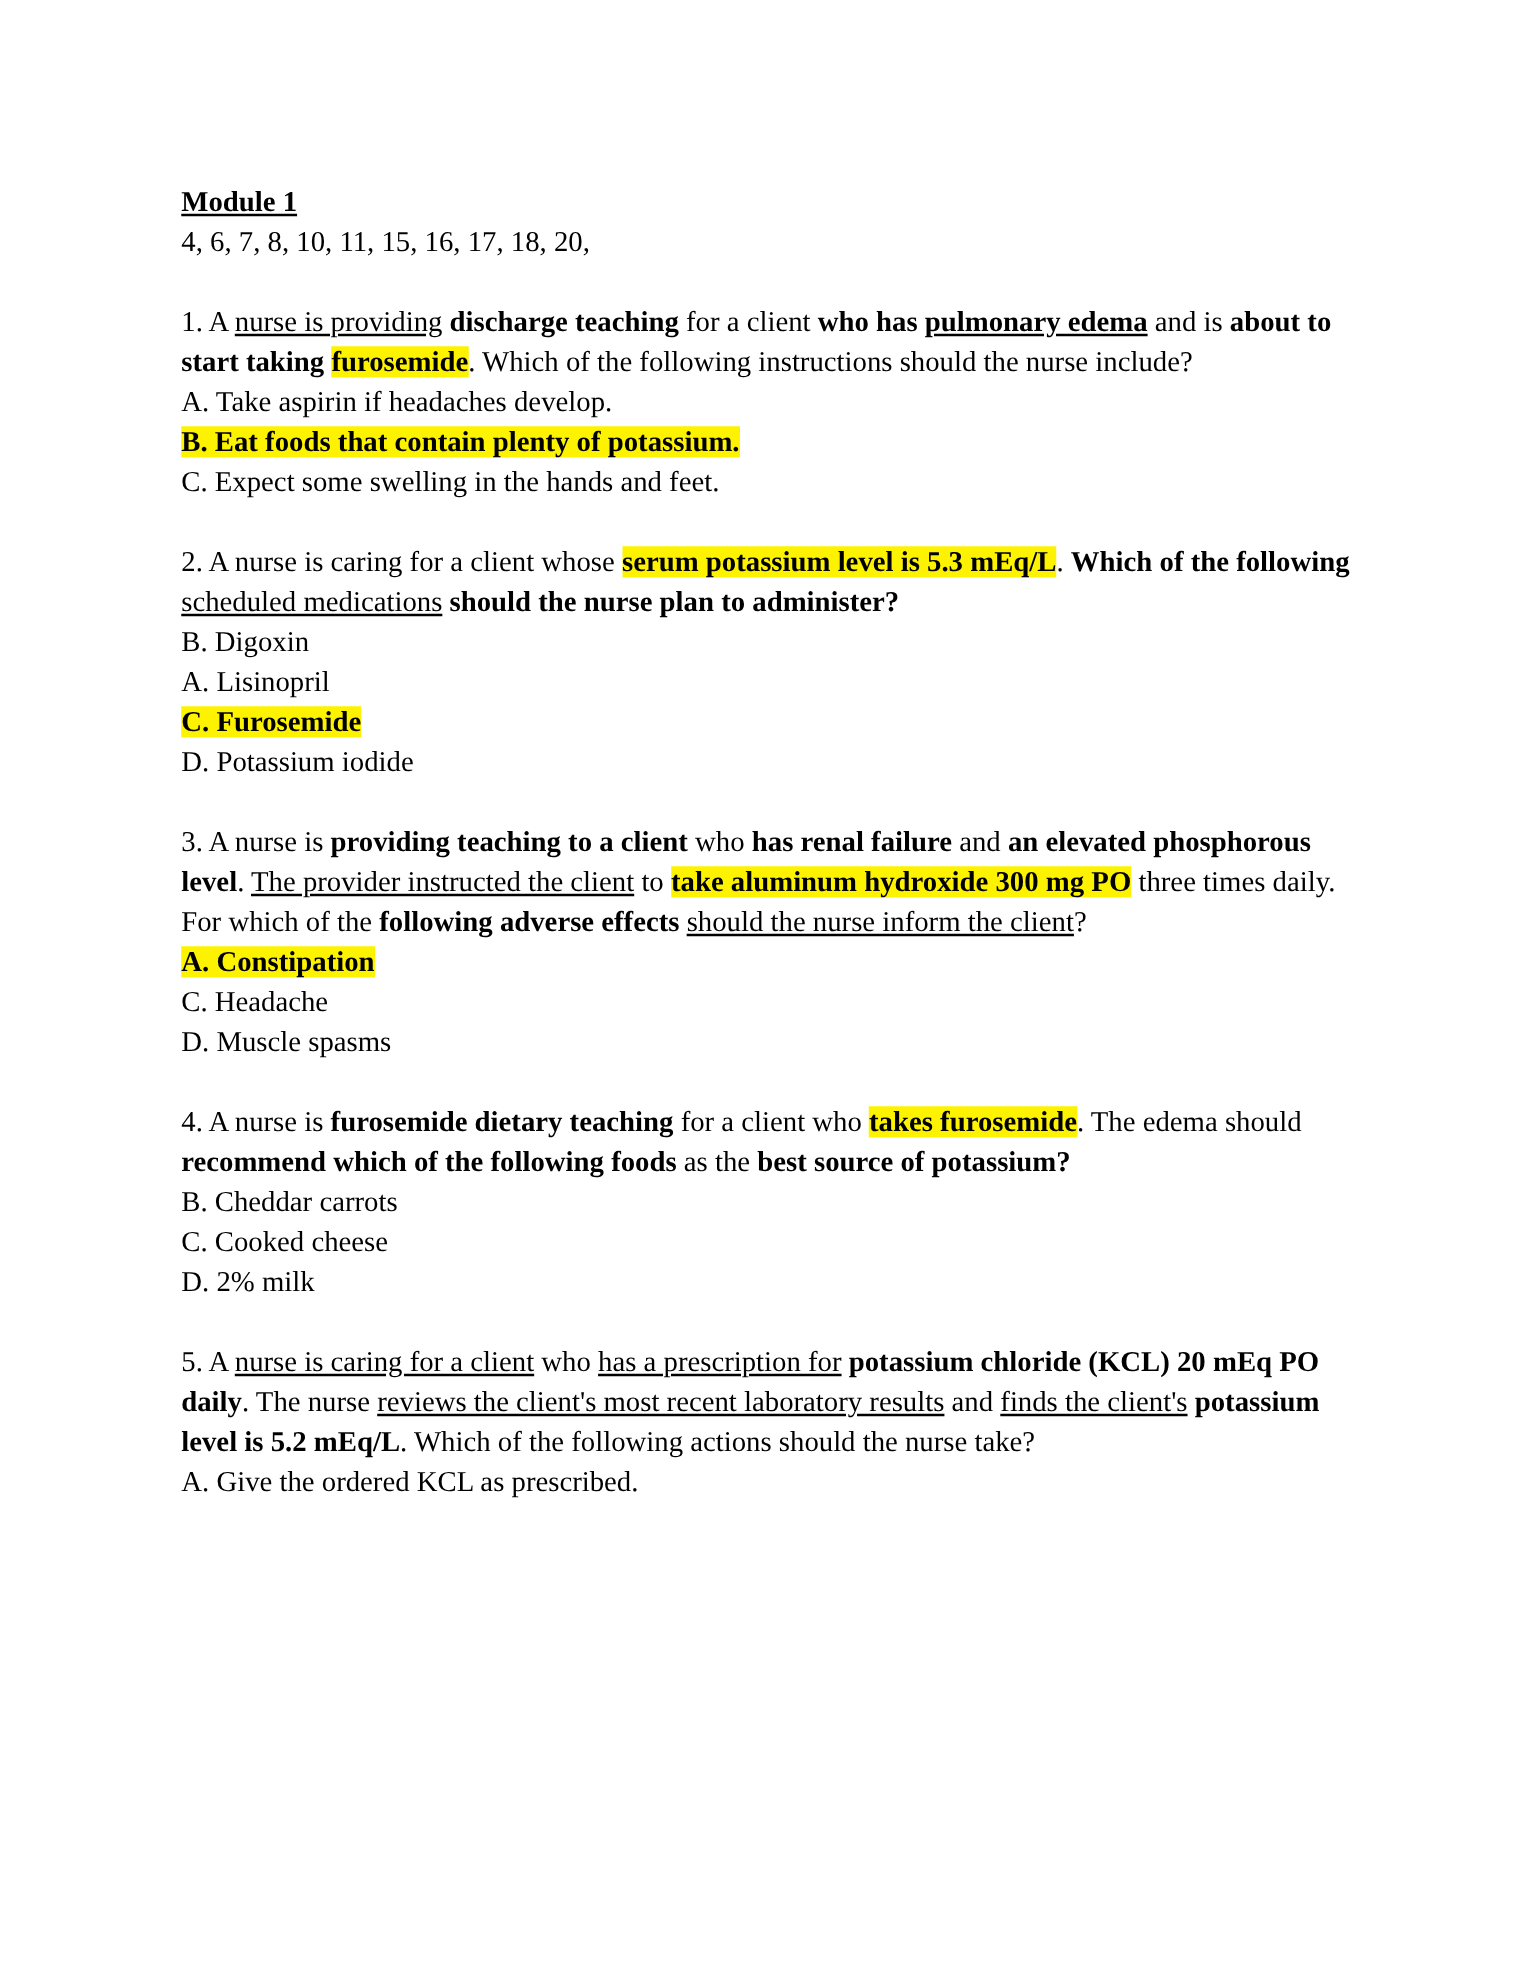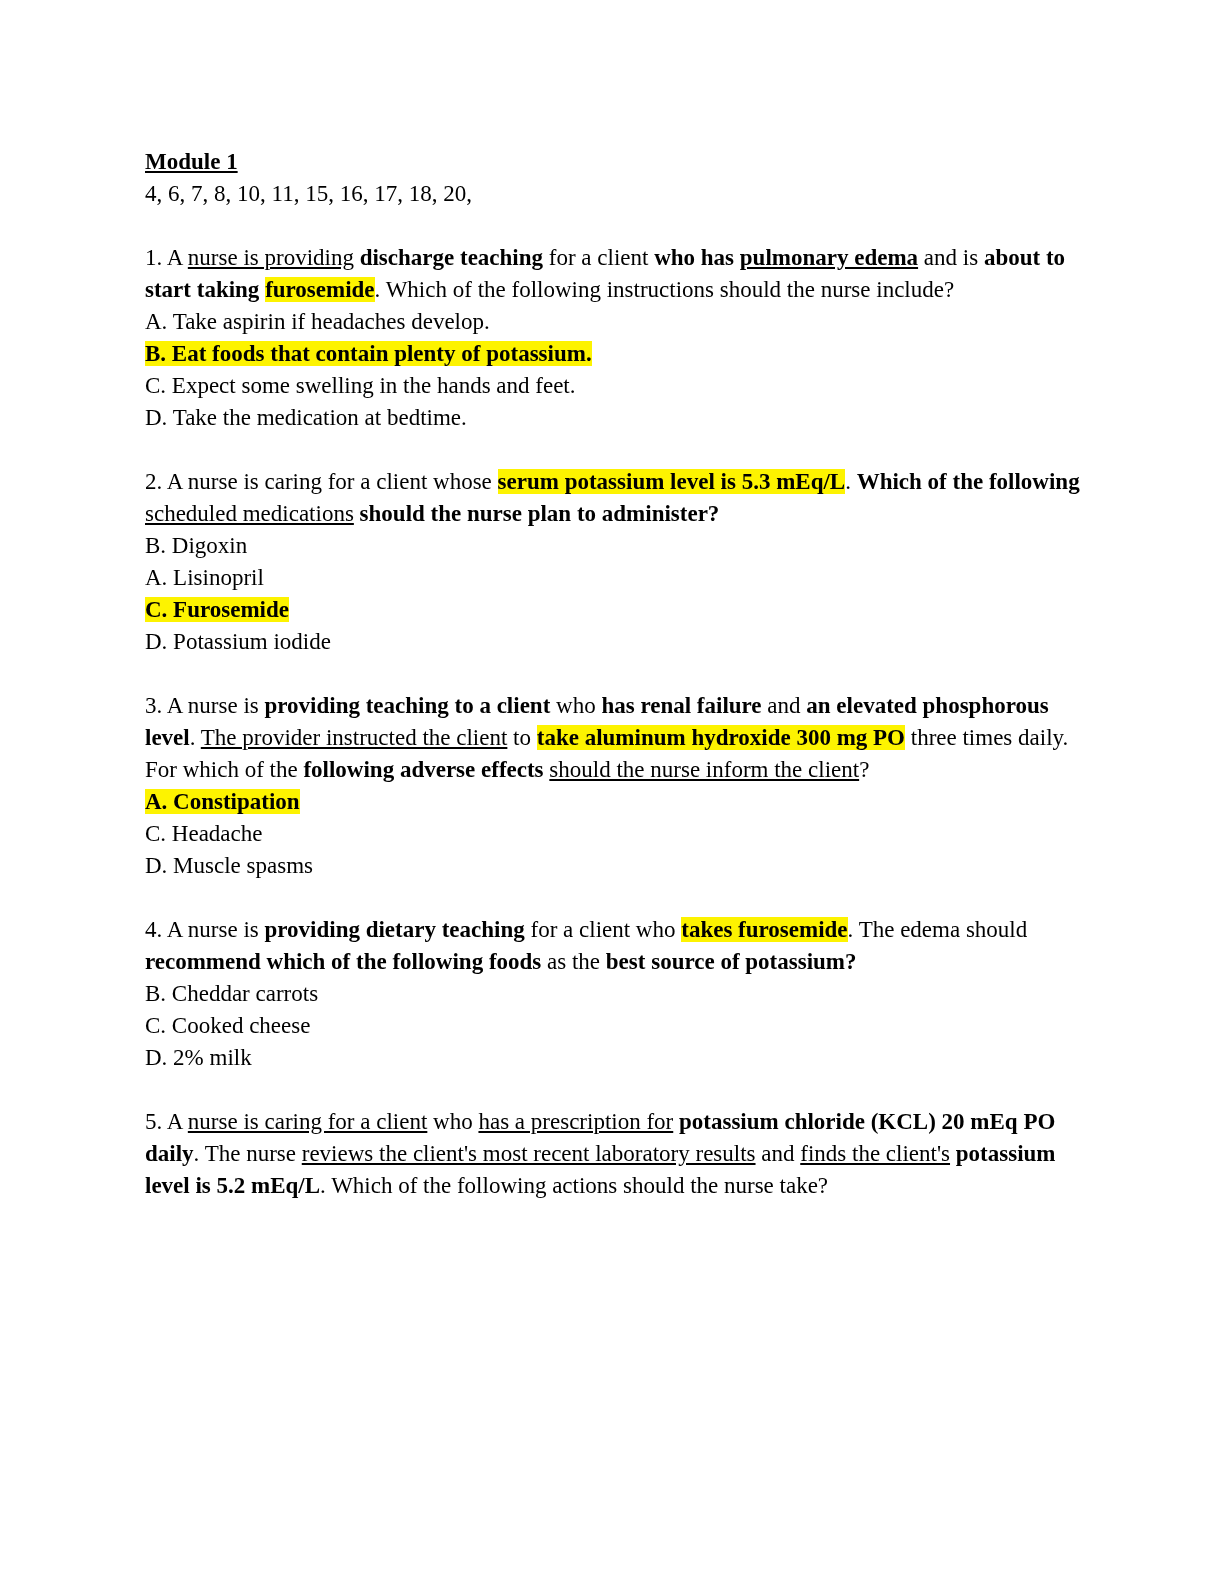--- a/index.html
+++ b/index.html
@@ -34,33 +34,33 @@
 
 <div class="page">
   <div class="doc">
       <div class="block heading"><span class="b u">Module 1</span></div>
       <div class="block line"><span>4, 6, 7, 8, 10, 11, 15, 16, 17, 18, 20,</span></div>
       <div class="block spacer"></div>
       <div class="block question"><span>1. A </span><span class="u">nurse is providing</span><span> </span><span class="b">discharge teaching</span><span> for a client </span><span class="b">who has </span><span class="b u">pulmonary edema</span><span> and is </span><span class="b">about to start taking </span><span class="b h">furosemide</span><span>. Which of the following instructions should the nurse include?</span></div>
       <div class="block option"><span>A. Take aspirin if headaches develop.</span></div>
       <div class="block option"><span class="b h">B. Eat foods that contain plenty of potassium.</span></div>
       <div class="block option"><span>C. Expect some swelling in the hands and feet.</span></div>
-      <div class="block option"><span>D. Take the medication at bedtime.</span></div>
       <div class="block spacer"></div>
       <div class="block question"><span>2. A nurse is caring for a client whose </span><span class="b h">serum potassium level is 5.3 mEq/L</span><span>. </span><span class="b">Which of the following </span><span class="u">scheduled medications</span><span class="b"> should the nurse plan to administer?</span></div>
       <div class="block option"><span>B. Digoxin</span></div>
       <div class="block option"><span>A. Lisinopril</span></div>
       <div class="block option"><span class="b h">C. Furosemide</span></div>
       <div class="block option"><span>D. Potassium iodide</span></div>
       <div class="block spacer"></div>
       <div class="block question"><span>3. A nurse is </span><span class="b">providing teaching to a client</span><span> who </span><span class="b">has renal failure</span><span> and </span><span class="b">an elevated phosphorous level</span><span>. </span><span class="u">The provider instructed the client</span><span> to </span><span class="b h">take aluminum hydroxide 300 mg PO</span><span> three times daily. For which of the </span><span class="b">following adverse effects</span><span> </span><span class="u">should the nurse inform the client</span><span>?</span></div>
       <div class="block option"><span class="b h">A. Constipation</span></div>
       <div class="block option"><span>C. Headache</span></div>
       <div class="block option"><span>D. Muscle spasms</span></div>
       <div class="block spacer"></div>
-      <div class="block question"><span>4. A nurse is </span><span class="b">providing dietary teaching</span><span> for a client who </span><span class="b h">takes furosemide</span><span>. The edema should </span><span class="b">recommend which of the following foods</span><span> as the </span><span class="b">best source of potassium?</span></div>
+      <div class="block question"><span>4. A nurse is </span><span class="b">furosemide dietary teaching</span><span> for a client who </span><span class="b h">takes furosemide</span><span>. The edema should </span><span class="b">recommend which of the following foods</span><span> as the </span><span class="b">best source of potassium?</span></div>
       <div class="block option"><span>B. Cheddar carrots</span></div>
       <div class="block option"><span>C. Cooked cheese</span></div>
       <div class="block option"><span>D. 2% milk</span></div>
       <div class="block spacer"></div>
       <div class="block question"><span>5. A </span><span class="u">nurse is caring for a client</span><span> who </span><span class="u">has a prescription for</span><span> </span><span class="b">potassium chloride (KCL) 20 mEq PO daily</span><span>. The nurse </span><span class="u">reviews the client's most recent laboratory results</span><span> and </span><span class="u">finds the client's</span><span> </span><span class="b">potassium level is 5.2 mEq/L</span><span>. Which of the following actions should the nurse take?</span></div>
+      <div class="block option"><span>A. Give the ordered KCL as prescribed.</span></div>
     </div>
 </div>
 
 </body></html>

